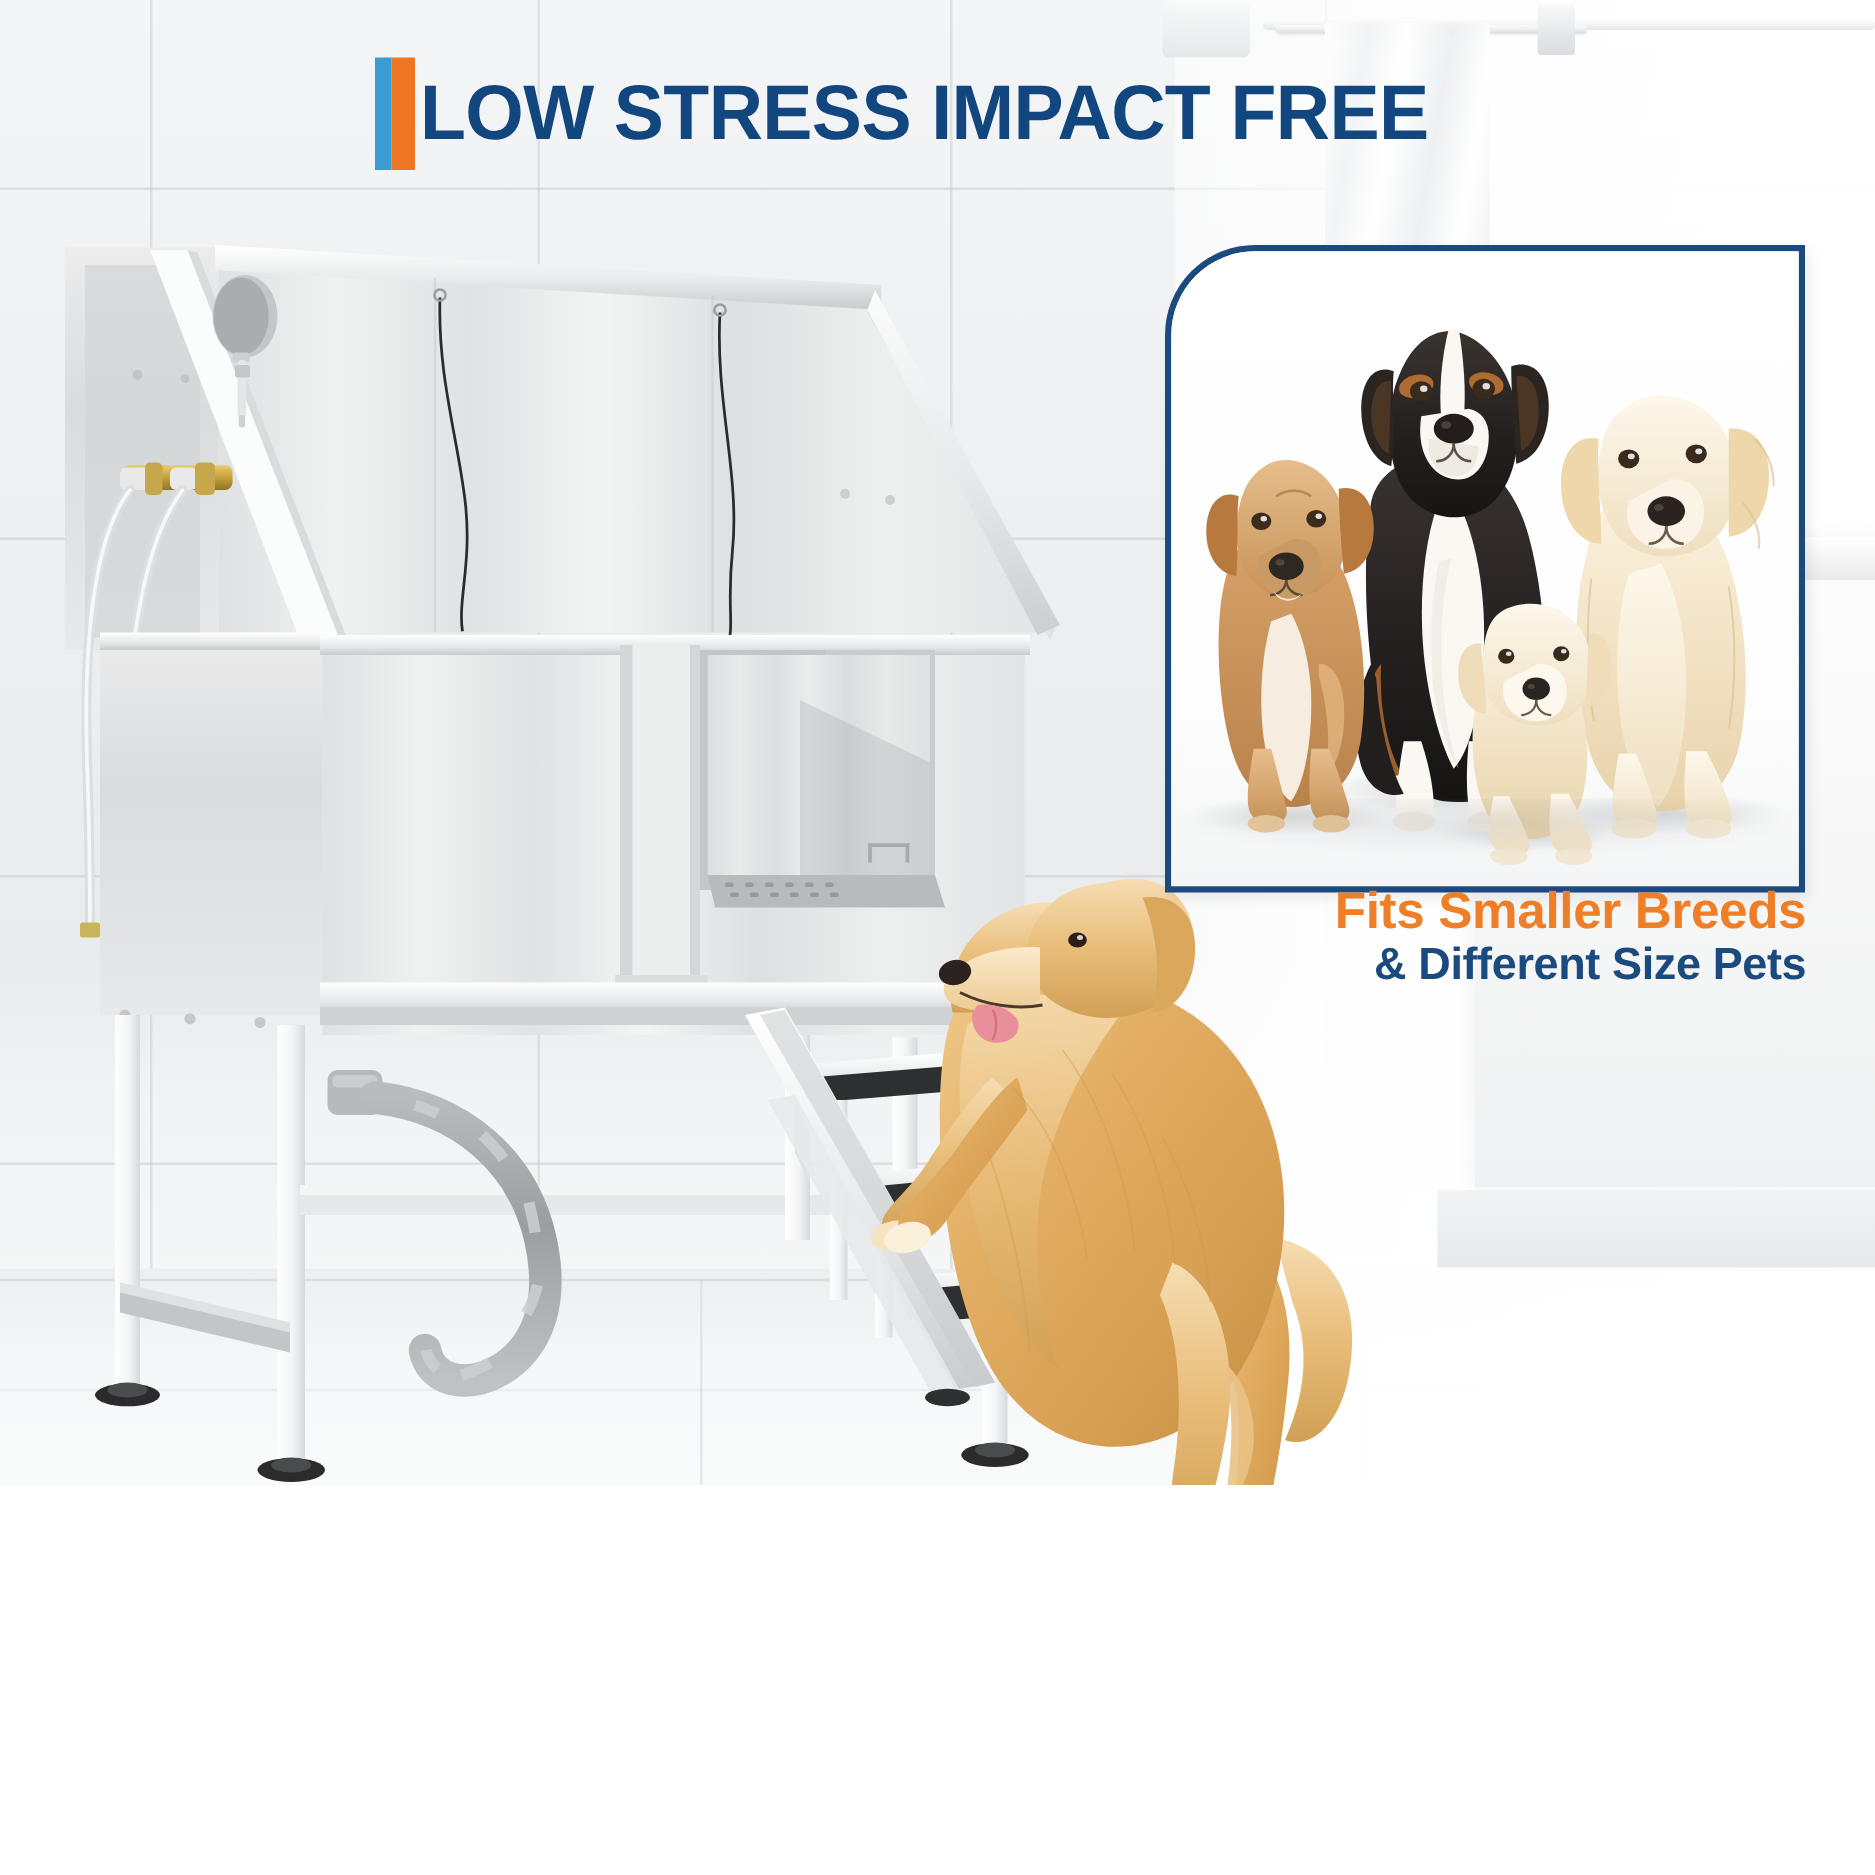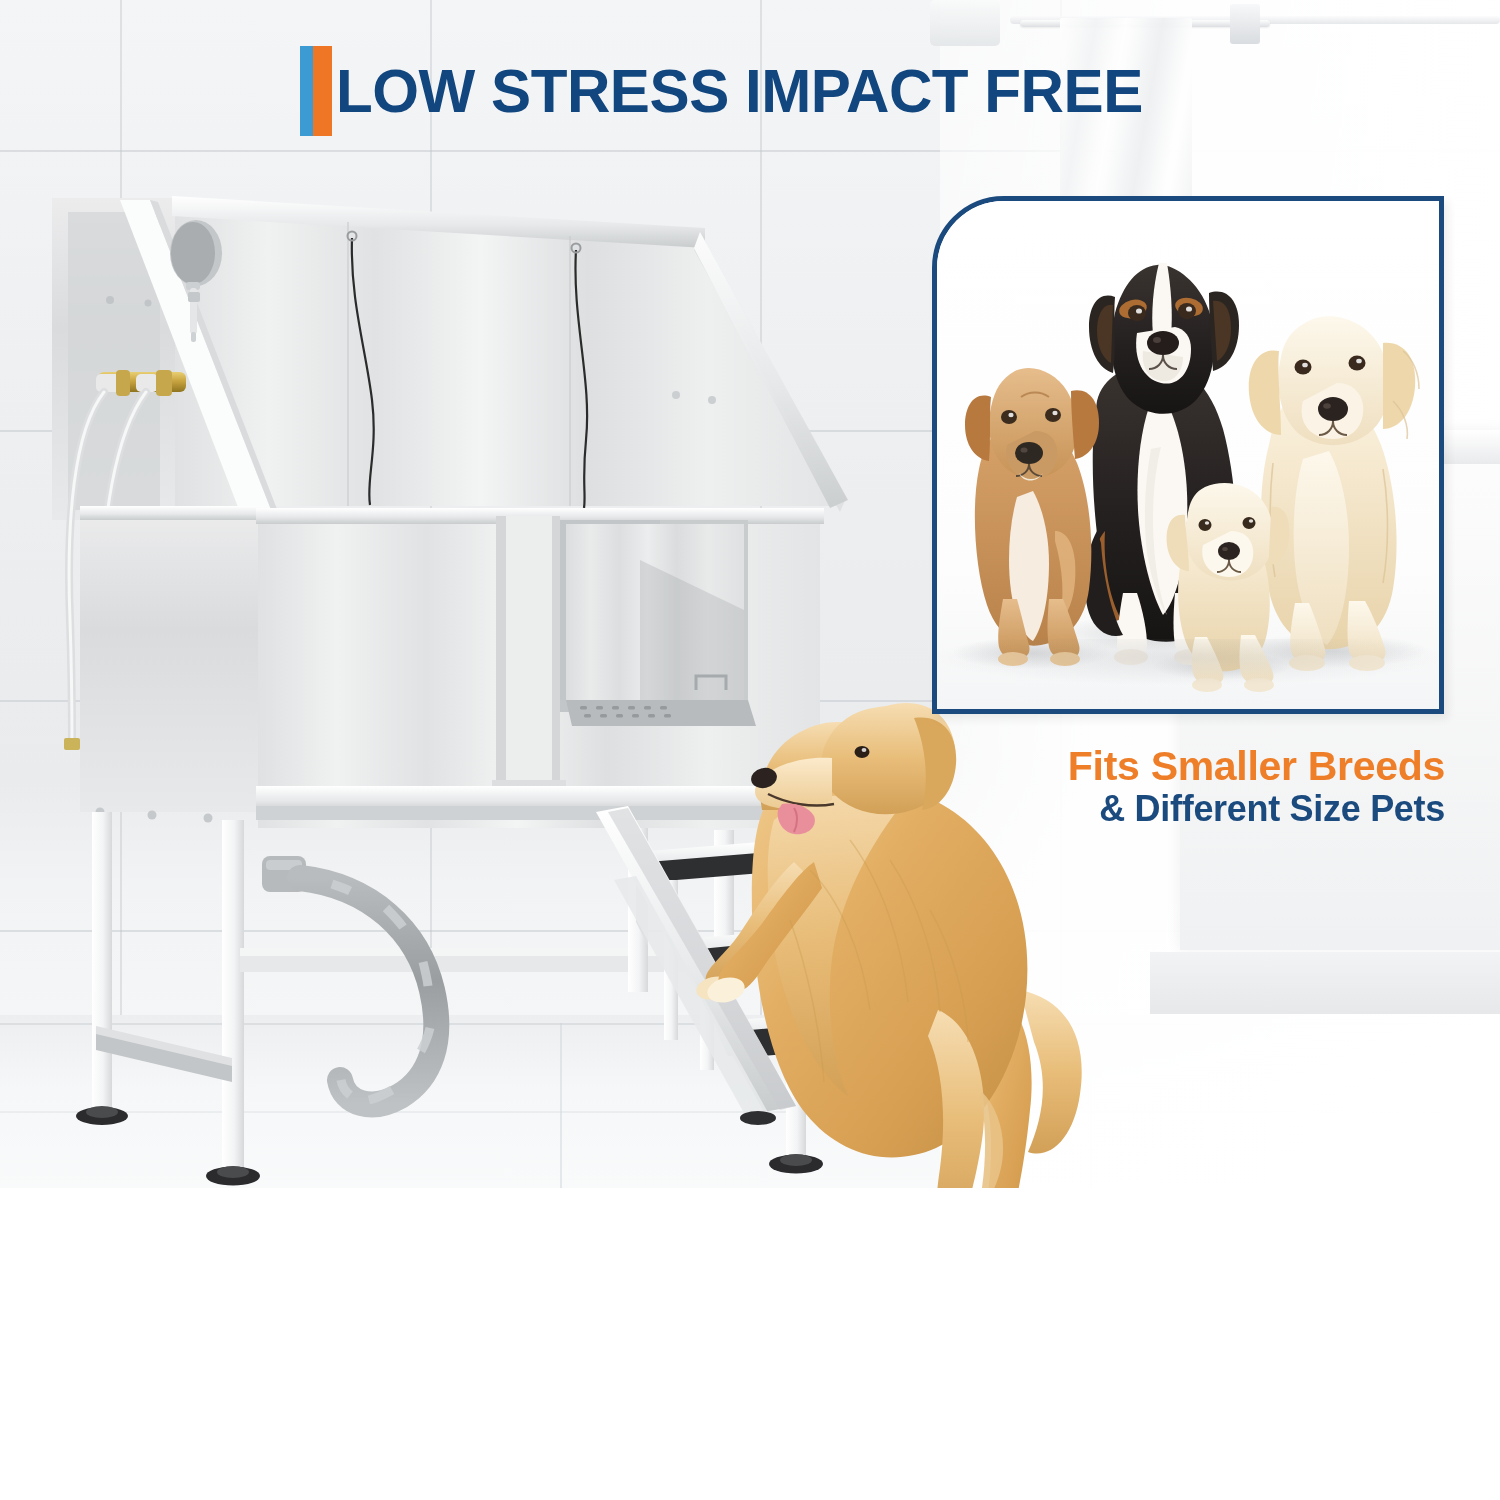--- a/index.html
+++ b/index.html
@@ -106,21 +106,21 @@
     overflow:hidden;
   }
   .inset-inner { position:absolute; inset:0; background:linear-gradient(180deg,#ffffff 0%,#fdfdfd 72%, #f4f5f6 100%); }
   .inset-shadow-floor {
     position:absolute; left:0; right:0; bottom:24px; height:46px;
     background:radial-gradient(ellipse at 50% 40%, rgba(120,125,130,.16), rgba(255,255,255,0) 72%);
   }
 
   
   .caption {
-    position:absolute; left:975px; top:745px; width:470px;
+    position:absolute; left:975px; top:707px; width:470px;
     text-align:right; line-height:1.04;
   }
   .cap-1 { font-size:41px; font-weight:bold; color:#ef7e28; white-space:nowrap; letter-spacing:-.3px; }
   .cap-2 { font-size:36px; font-weight:bold; color:#1b4a7e; white-space:nowrap; letter-spacing:-.3px; margin-top:2px;}
 
   
   .tub { position:absolute; left:0; top:0; width:900px; height:1230px; }
 
   
   .banner {

